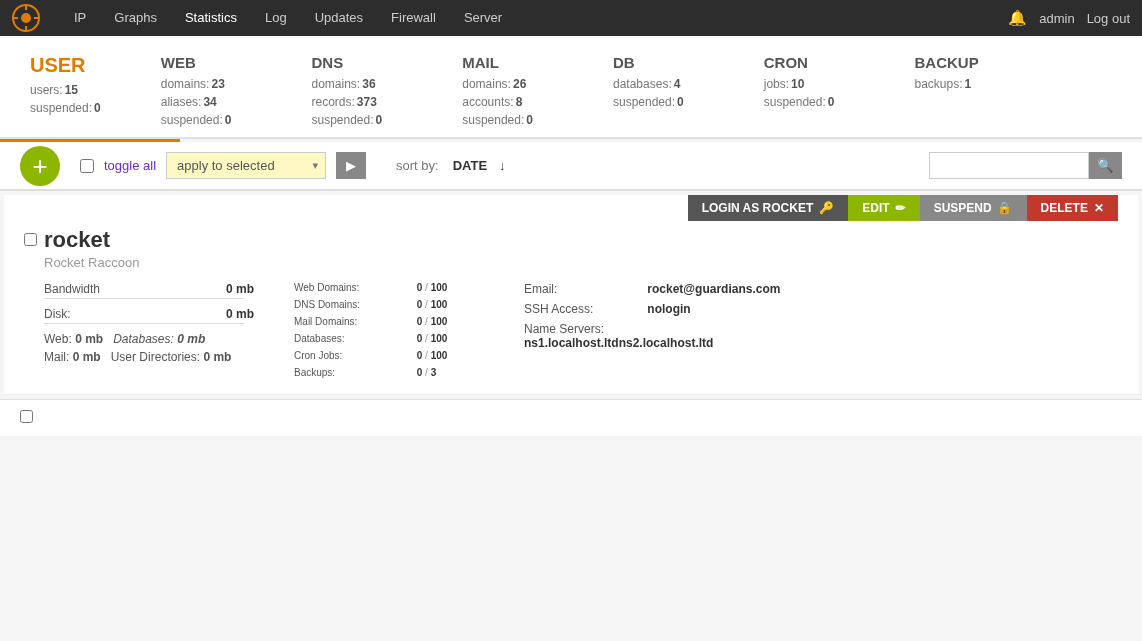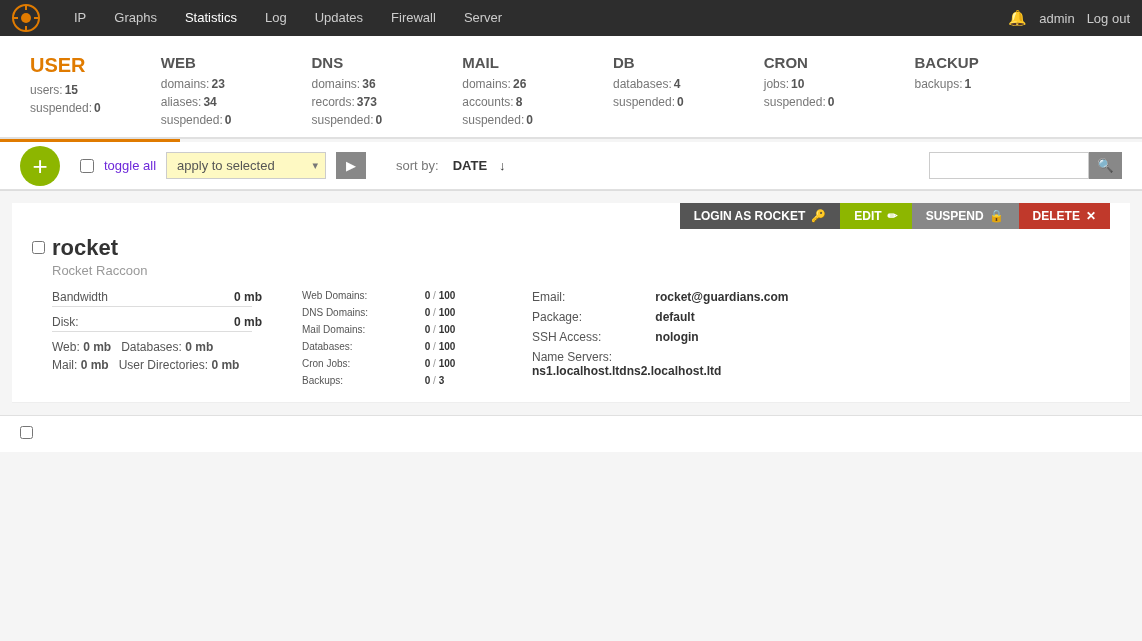--- a/index.html
+++ b/index.html
@@ -139,21 +139,21 @@
       align-items: center;
       justify-content: center;
       cursor: pointer;
       line-height: 1;
       z-index: 10;
     }
 
     
     .list-area {
       background: #404040;
-      margin: 12px;
+      margin: 4px;
     }
 
     
     .user-row-wrap {
       background: #fff;
       border-bottom: 1px solid #eee;
       padding: 0;
     }
     .user-date { font-size: 11px; color: #999; margin-right: 20px; white-space: nowrap; margin-top: 4px; min-width: 80px; text-align: right; }
     .user-name { font-size: 22px; font-weight: bold; color: #333; }
@@ -384,21 +384,21 @@
             <div style="height:1px; background:#ddd; width:200px; margin-bottom:8px;"></div>
 
             <div class="disk-row">
               <span class="bw-label">Disk:</span>
               <span class="bw-value">0 mb</span>
             </div>
             <div style="height:1px; background:#ddd; width:200px; margin-bottom:8px;"></div>
 
             <div style="display:flex; gap:10px; font-size:12px; flex-wrap:wrap;">
               <span style="color:#555;"><span>Web:</span> <strong>0 mb</strong></span>
-              <span style="color:#555;"><span>Databases:</span> <strong>0 mb</strong></span>
+              <span style="color:#555;font-style:italic;"><span>Databases:</span> <strong>0 mb</strong></span>
             </div>
             <div style="display:flex; gap:10px; font-size:12px; flex-wrap:wrap; margin-top:4px;">
               <span style="color:#555;"><span>Mail:</span> <strong>0 mb</strong></span>
               <span style="color:#555;"><span>User Directories:</span> <strong>0 mb</strong></span>
             </div>
           </div>
 
           <div style="min-width:200px; margin-right:30px;">
             <div class="domain-row">
               <span class="domain-lbl">Web Domains:</span>
@@ -423,24 +423,20 @@
             <div class="domain-row">
               <span class="domain-lbl">Backups:</span>
               <span class="domain-val">0</span><span class="domain-slash"> / </span><span class="domain-val">3</span>
             </div>
           </div>
 
           <div style="min-width:280px;">
             <div class="info-row">
               <span class="info-lbl">Email:</span>
               <span class="info-val">rocket@guardians.com</span>
-            </div>
-            <div class="info-row">
-              <span class="info-lbl">Package:</span>
-              <span class="info-val">default</span>
             </div>
             <div class="info-row">
               <span class="info-lbl">SSH Access:</span>
               <span class="info-val">nologin</span>
             </div>
             <div class="info-row">
               <span class="info-lbl">Name Servers:</span>
               <span style="display:flex; align-items:center;">
                 <span class="info-val">ns1.localhost.ltd</span>
                 <span class="info-val">ns2.localhost.ltd</span>

